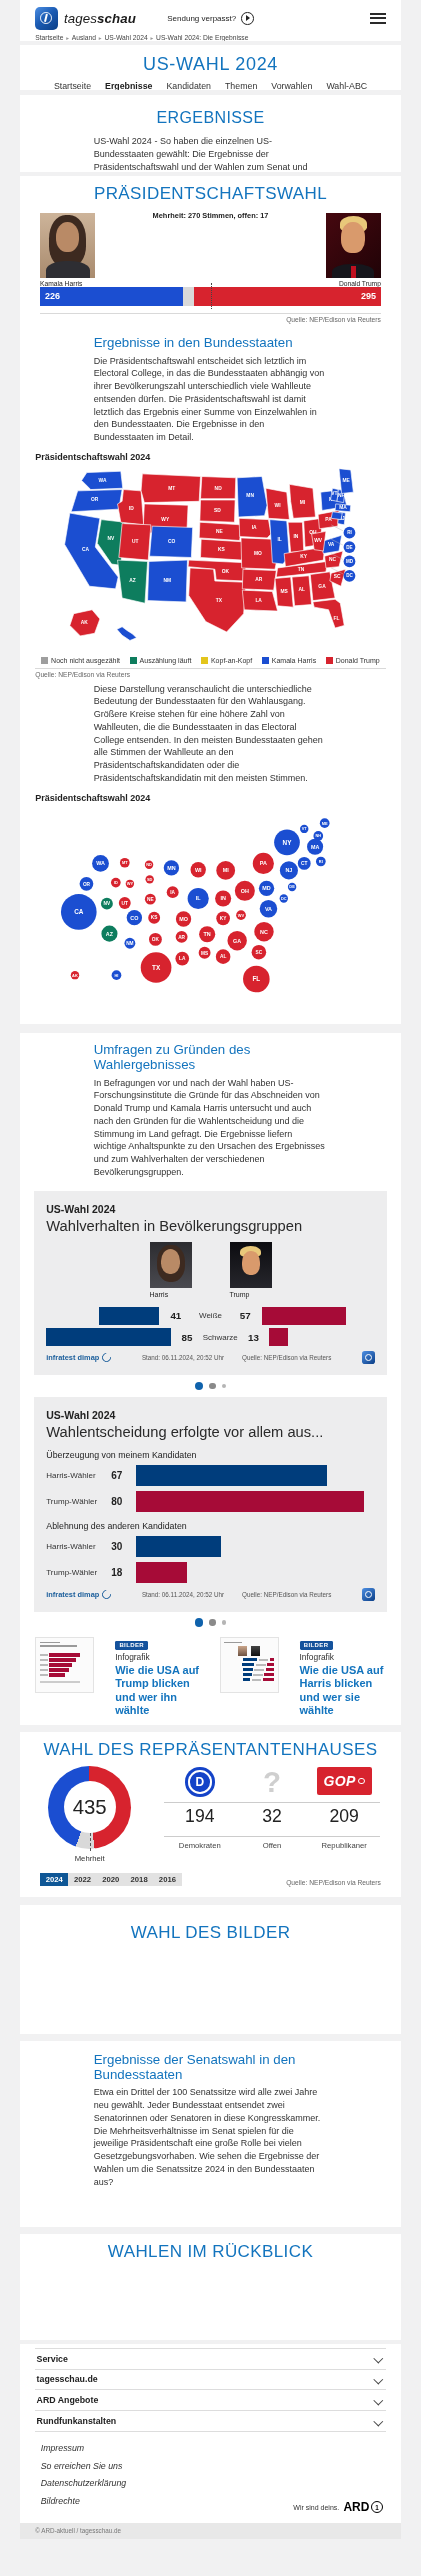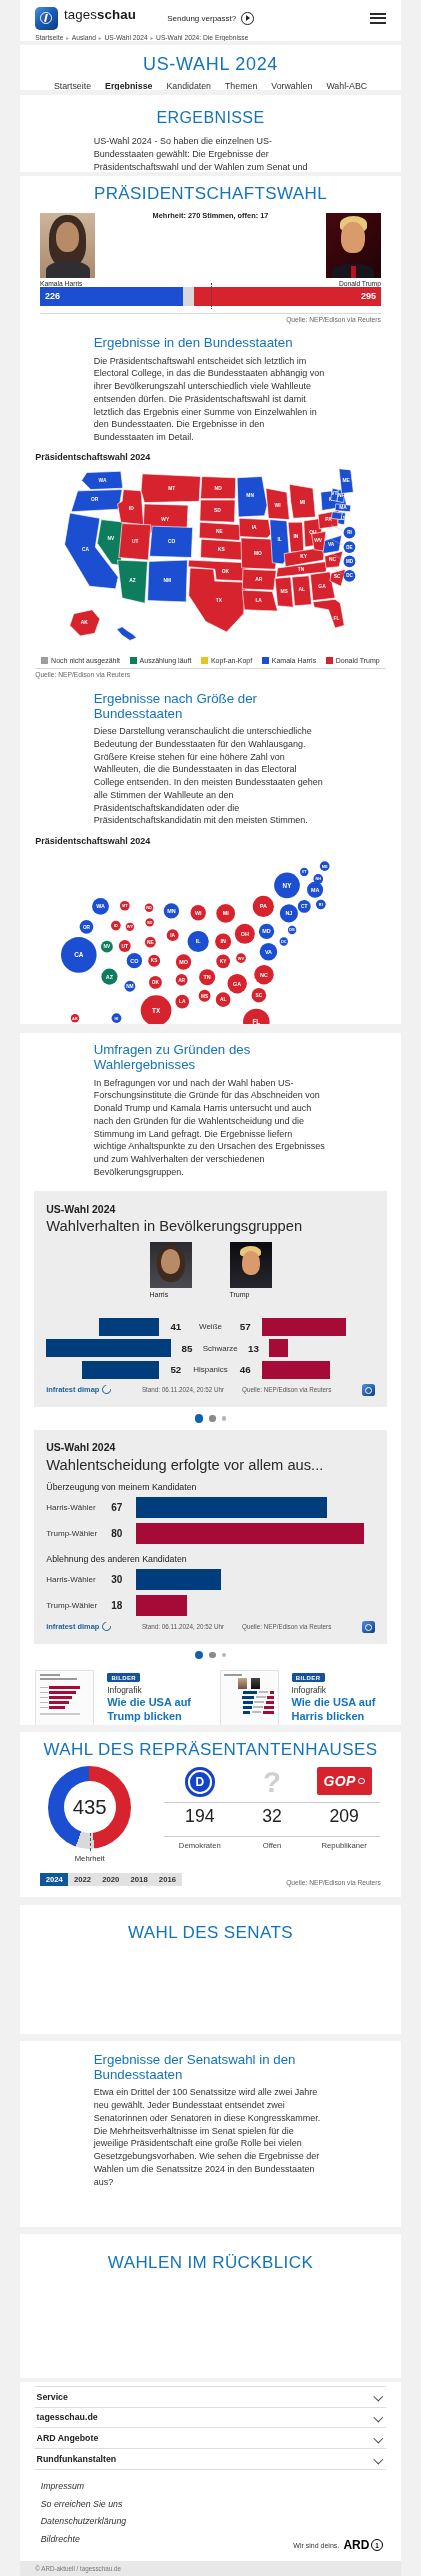--- a/index.html
+++ b/index.html
@@ -1,21 +1,21 @@
 <!DOCTYPE html>
 <html style="font-size:11.2px"><head>
 <meta charset="utf-8">
 <style>
   html,body{margin:0;padding:0;}
   body{width:421px;height:2576px;overflow:hidden;background:#f1f1f2;font-family:"Liberation Sans","DejaVu Sans",sans-serif;color:#333;}
   .sec{margin:0 19.7px;background:#fff;overflow:hidden;box-sizing:border-box;position:relative;}
   .gap{margin:0;}
   
   .hdr-row{display:flex;align-items:center;padding:7px 15.5px 0 15.5px;position:relative;}
-  .logo-wrap{display:flex;align-items:flex-start;gap:6.3px;}
+  .logo-wrap{display:flex;align-items:center;gap:6.3px;font-style:italic;}
   .logo-mark{width:22.5px;height:22.5px;border-radius:4.9px;background:linear-gradient(140deg,#4d8fe3 0%,#1c5cb4 45%,#0b3e86 100%);position:relative;flex:0 0 auto;}
   .logo-mark .ring{position:absolute;left:4.9px;top:4.9px;width:9.8px;height:9.8px;border:1.8px solid rgba(255,255,255,.92);border-radius:50%;}
   .logo-mark .one{position:absolute;left:9.8px;top:7px;width:2.1px;height:7.7px;background:#fff;transform:rotate(14deg);}
   .wordmark{font-size:13.3px;color:#1a1a1a;letter-spacing:0.1px;}
   .wordmark b{font-weight:bold;}
   .missed{position:absolute;left:0;right:0;text-align:center;font-size:8px;color:#222;}
   .missed .inner{display:inline-flex;align-items:center;gap:4.9px;}
   .play{width:12.6px;height:12.6px;border:1.1px solid #222;border-radius:50%;display:inline-flex;align-items:center;justify-content:center;box-sizing:border-box;}
   .play i{display:block;width:0;height:0;border-left:4.9px solid #222;border-top:3.2px solid transparent;border-bottom:3.2px solid transparent;margin-left:1.4px;}
   .burger{margin-left:auto;display:flex;flex-direction:column;gap:2.8px;cursor:pointer;z-index:2;}
@@ -67,21 +67,21 @@
   .mp{width:42px;}
   .mp .ph{width:42px;height:46px;position:relative;overflow:hidden;}
   .mp .lbl{font-size:7px;color:#222;margin-top:2.1px;}
   .ph.h{background:linear-gradient(#2c2c30,#4a4a50);} 
   .ph.h .face{position:absolute;left:11.2px;top:7px;width:19.7px;height:25px;border-radius:50% 50% 45% 45%;background:#b98a66;}
   .ph.h .hair{position:absolute;left:7px;top:2.8px;width:28px;height:37px;border-radius:45%;background:#3d2a20;z-index:0;}
   .ph.h .face{z-index:1;}
   .ph.t{background:linear-gradient(#0c0c10,#26262c);}
   .ph.t .hair{position:absolute;left:10.5px;top:3.5px;width:21px;height:11.2px;border-radius:50% 50% 30% 30%;background:#e8c87a;}
   .ph.t .face{position:absolute;left:12px;top:8.4px;width:18px;height:24px;border-radius:48% 48% 42% 42%;background:#d99a6c;}
-  .demo-rows{margin-top:20px;}
+  .demo-rows{margin-top:9px;}
   .demo-row{display:flex;align-items:center;justify-content:center;gap:6.3px;margin:3.5px 0;}
   .dz{width:128px;display:flex;}
   .dz.l{justify-content:flex-end;} .dz.r{justify-content:flex-start;}
   .dbar{height:18px;}
   .dnum{width:18px;font-size:9.8px;font-weight:bold;color:#222;}
   .dnum.l{text-align:right;} 
   .dlab{width:52px;text-align:center;font-size:8px;color:#333;}
   .grp-label{font-size:8.8px;color:#222;margin-top:9.8px;}
   .vrow{display:flex;align-items:center;margin-top:4.9px;}
   .vrow .vl{width:65px;font-size:8px;color:#333;}
@@ -92,21 +92,21 @@
   .arc{width:7px;height:7px;border:1.5px solid #1b5e9b;border-top-color:transparent;border-radius:50%;display:inline-block;transform:rotate(40deg);}
   .infofoot .mid{flex:1;display:flex;gap:18px;justify-content:center;}
   .ardmini{width:12.6px;height:12.6px;border-radius:2.8px;background:linear-gradient(140deg,#4d8fe3,#0b3e86);position:relative;flex:0 0 auto;}
   .ardmini:after{content:"";position:absolute;left:3.2px;top:3.2px;width:4.9px;height:4.9px;border:1.1px solid #fff;border-radius:50%;}
   .dots{display:flex;justify-content:center;align-items:center;gap:6.3px;height:22.5px;}
   .dots .d1{width:8.4px;height:8.4px;border-radius:50%;background:#0f62ac;}
   .dots .d2{width:6.3px;height:6.3px;border-radius:50%;background:#8a8a8a;}
   .dots .d3{width:4.2px;height:4.2px;border-radius:50%;background:#b5b5b5;}
   
   .tgrid{display:grid;grid-template-columns:1fr 1fr;column-gap:18px;row-gap:9.8px;padding:4.2px 15.5px 0 15.5px;}
-  .titem{display:flex;gap:13px;}
+  .titem{display:flex;gap:21px;}
   .thumb{width:59px;height:56px;background:#fbfbfb;border:0.7px solid #e3e3e3;box-sizing:border-box;padding:3.5px;flex:0 0 auto;}
   .tl{height:1.8px;background:#9a9a9a;margin-bottom:1.8px;}
   .trow{display:flex;align-items:center;gap:1.4px;margin-top:1.8px;}
   .tminibar{height:3.2px;}
   .tinfo{min-width:0;}
   .badge{display:inline-block;background:#14529c;color:#fff;font-size:6px;font-weight:bold;padding:1.4px 4.2px;border-radius:1.4px;letter-spacing:0.4px;}
   .tkick{font-size:8.4px;color:#333;margin-top:2.8px;}
   .ttitle{font-size:11px;line-height:1.22;color:#1374be;font-weight:bold;margin-top:1.4px;}
   .tphotos{display:flex;justify-content:center;gap:4.2px;margin:2.1px 0;}
   .tph{width:9px;height:10.5px;}
@@ -353,21 +353,20 @@
         <span>Kamala Harris</span>
       </span>
       <span class="it">
         <span class="sw" style="background: rgb(215, 35, 46);"></span>
         <span>Donald Trump</span>
       </span>
     </div>
   <div class="hr" style="margin-top:4.2px"></div>
   <div class="src" style="margin:2.1px 0 0 15.5px">Quelle: NEP/Edison via Reuters</div>
 
-  <h3 class="h-sub" style="margin-top:12.6px">Ergebnisse nach Größe der Bundesstaaten</h3>
   <p class="copy">Diese Darstellung veranschaulicht die unterschiedliche Bedeutung der Bundesstaaten für den Wahlausgang. Größere Kreise stehen für eine höhere Zahl von Wahlleuten, die die Bundesstaaten in das Electoral College entsenden. In den meisten Bundesstaaten gehen alle Stimmen der Wahlleute an den Präsidentschaftskandidaten oder die Präsidentschaftskandidatin mit den meisten Stimmen.</p>
   <div class="chart-label">Präsidentschaftswahl 2024</div>
   <div id="map2" style="margin:4.2px 0 0 39px"><svg viewBox="0 0 440 300" width="281" height="192">
         <circle cx="416" cy="25" r="7.6" fill="#1b4ed1"></circle>
         <text x="416" y="27.232" text-anchor="middle" font-size="6.2" font-weight="bold" fill="#fff">ME</text>
         <circle cx="384" cy="34" r="6.581793068761733" fill="#1b4ed1"></circle>
         <text x="384" y="36.232" text-anchor="middle" font-size="6.2" font-weight="bold" fill="#fff">VT</text>
         <circle cx="406" cy="45" r="7.6" fill="#1b4ed1"></circle>
         <text x="406" y="47.232" text-anchor="middle" font-size="6.2" font-weight="bold" fill="#fff">NH</text>
         <circle cx="357" cy="55" r="20.107709964090887" fill="#1b4ed1"></circle>
@@ -510,31 +509,20 @@
           <div class="dz l">
             <div class="dbar" style="width: 125px; background: rgb(0, 61, 124);"></div>
           </div>
           <div class="dnum l">85</div>
           <div class="dlab">Schwarze</div>
           <div class="dnum">13</div>
           <div class="dz r">
             <div class="dbar" style="width: 19px; background: rgb(166, 11, 55);"></div>
           </div>
         </div>
-        <div class="demo-row">
-          <div class="dz l">
-            <div class="dbar" style="width: 77px; background: rgb(0, 61, 124);"></div>
-          </div>
-          <div class="dnum l">52</div>
-          <div class="dlab">Hispanics</div>
-          <div class="dnum">46</div>
-          <div class="dz r">
-            <div class="dbar" style="width: 68px; background: rgb(166, 11, 55);"></div>
-          </div>
-        </div>
       </div>
     <div class="infofoot">
       <span class="brandblue">
           <span>infratest dimap</span>
           <span class="arc"></span>
         </span>
       <span class="mid">
           <span>Stand:  06.11.2024, 20:52 Uhr</span>
           <span>Quelle: NEP/Edison via Reuters</span>
         </span>
@@ -704,31 +692,31 @@
       <span class="yr">2022</span>
       <span class="yr">2020</span>
       <span class="yr">2018</span>
       <span class="yr">2016</span>
       <span class="src">Quelle: NEP/Edison via Reuters</span>
     </div>
 </section>
 <div class="gap" style="height:8.4px"></div>
 
 <section class="sec" style="height:129px;padding-top:18px">
-  <h2 class="h-center" style="font-size:17px">WAHL DES SENATS</h2>
+  <h2 class="h-center" style="font-size:17px">WAHL DES BILDER</h2>
 </section>
 <div class="gap" style="height:7px"></div>
 
 <section class="sec" style="height:186px;padding-top:11.2px">
   <h3 class="h-sub">Ergebnisse der Senatswahl in den Bundesstaaten</h3>
   <p class="copy">Etwa ein Drittel der 100 Senatssitze wird alle zwei Jahre neu gewählt. Jeder Bundesstaat entsendet zwei Senatorinnen oder Senatoren in diese Kongresskammer. Die Mehrheitsverhältnisse im Senat spielen für die jeweilige Präsidentschaft eine große Rolle bei vielen Gesetzgebungsvorhaben. Wie sehen die Ergebnisse der Wahlen um die Senatssitze 2024 in den Bundesstaaten aus?</p>
 </section>
 <div class="gap" style="height:7px"></div>
 
-<section class="sec" style="height:144px;padding-top:19px">
+<section class="sec" style="height:106px;padding-top:8px">
   <h2 class="h-center" style="font-size:17px">WAHLEN IM RÜCKBLICK</h2>
 </section>
 <div class="gap" style="height:3.5px"></div>
 
 <section class="sec" style="height:179px">
   <div class="facc" id="facc">
       <div class="frow">
         <span>Service</span>
         <span class="chev"></span>
       </div>

